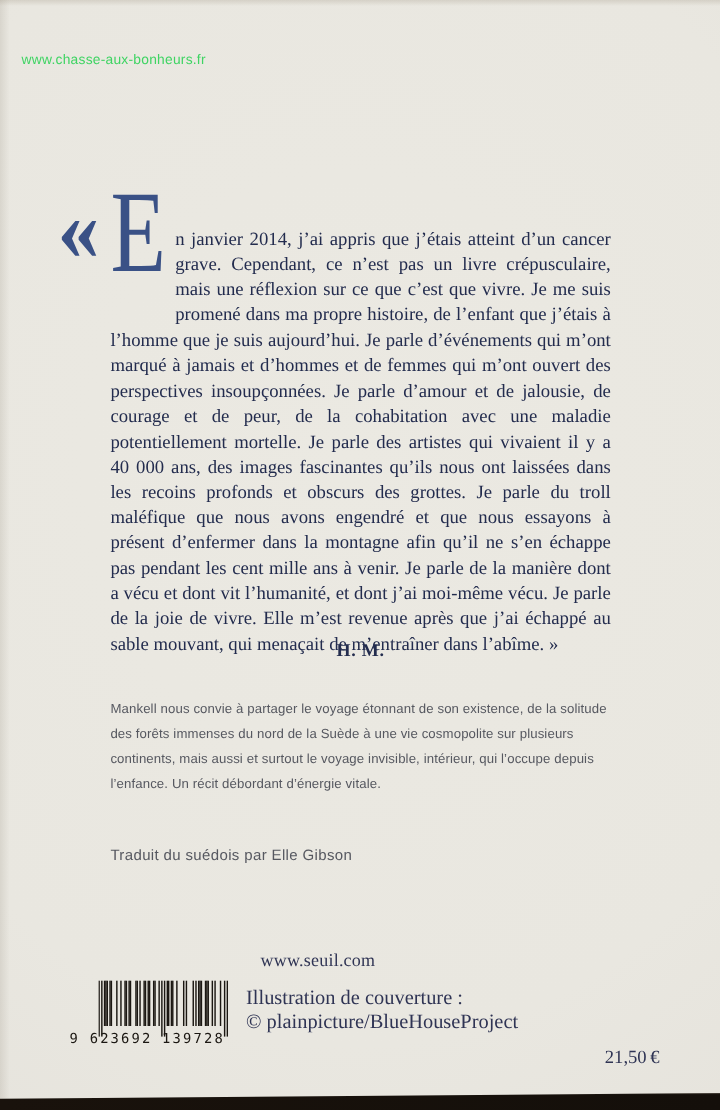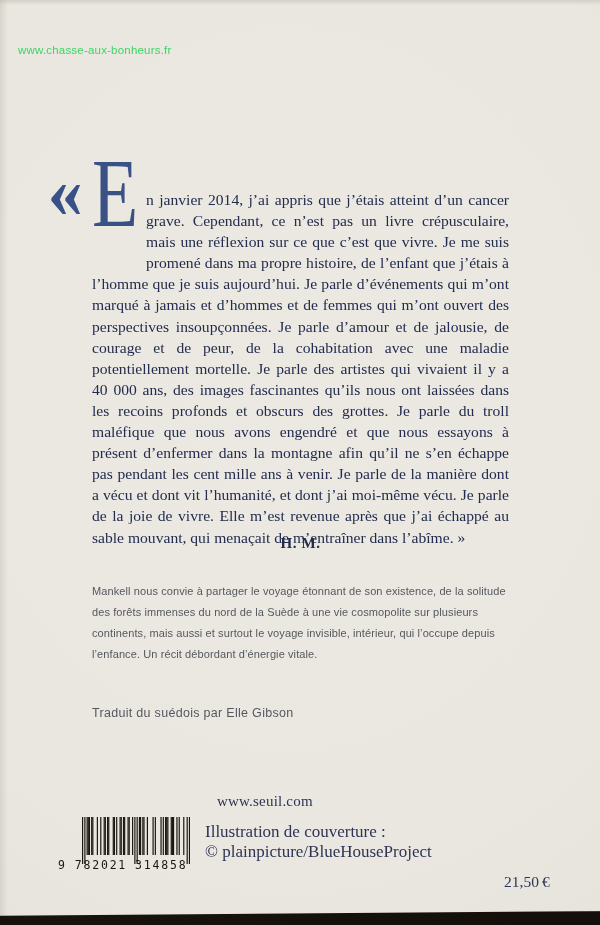--- a/index.html
+++ b/index.html
@@ -165,19 +165,19 @@
         <rect x="79" y="0" width="1.05" height="38"></rect>
         <rect x="80" y="0" width="1.05" height="38"></rect>
         <rect x="83" y="0" width="1.05" height="38"></rect>
         <rect x="85" y="0" width="1.05" height="38"></rect>
         <rect x="89" y="0" width="1.05" height="38"></rect>
         <rect x="92" y="0" width="1.05" height="47"></rect>
         <rect x="94" y="0" width="1.05" height="47"></rect>
       </svg>
     <div class="bc-digits">
       <span>9</span>
-      <span>782021</span>
-      <span>314858</span>
+      <span>623692</span>
+      <span>139728</span>
     </div>
   </div>
 
   <div class="table-edge"></div>
 </div>
 
 </body></html>

